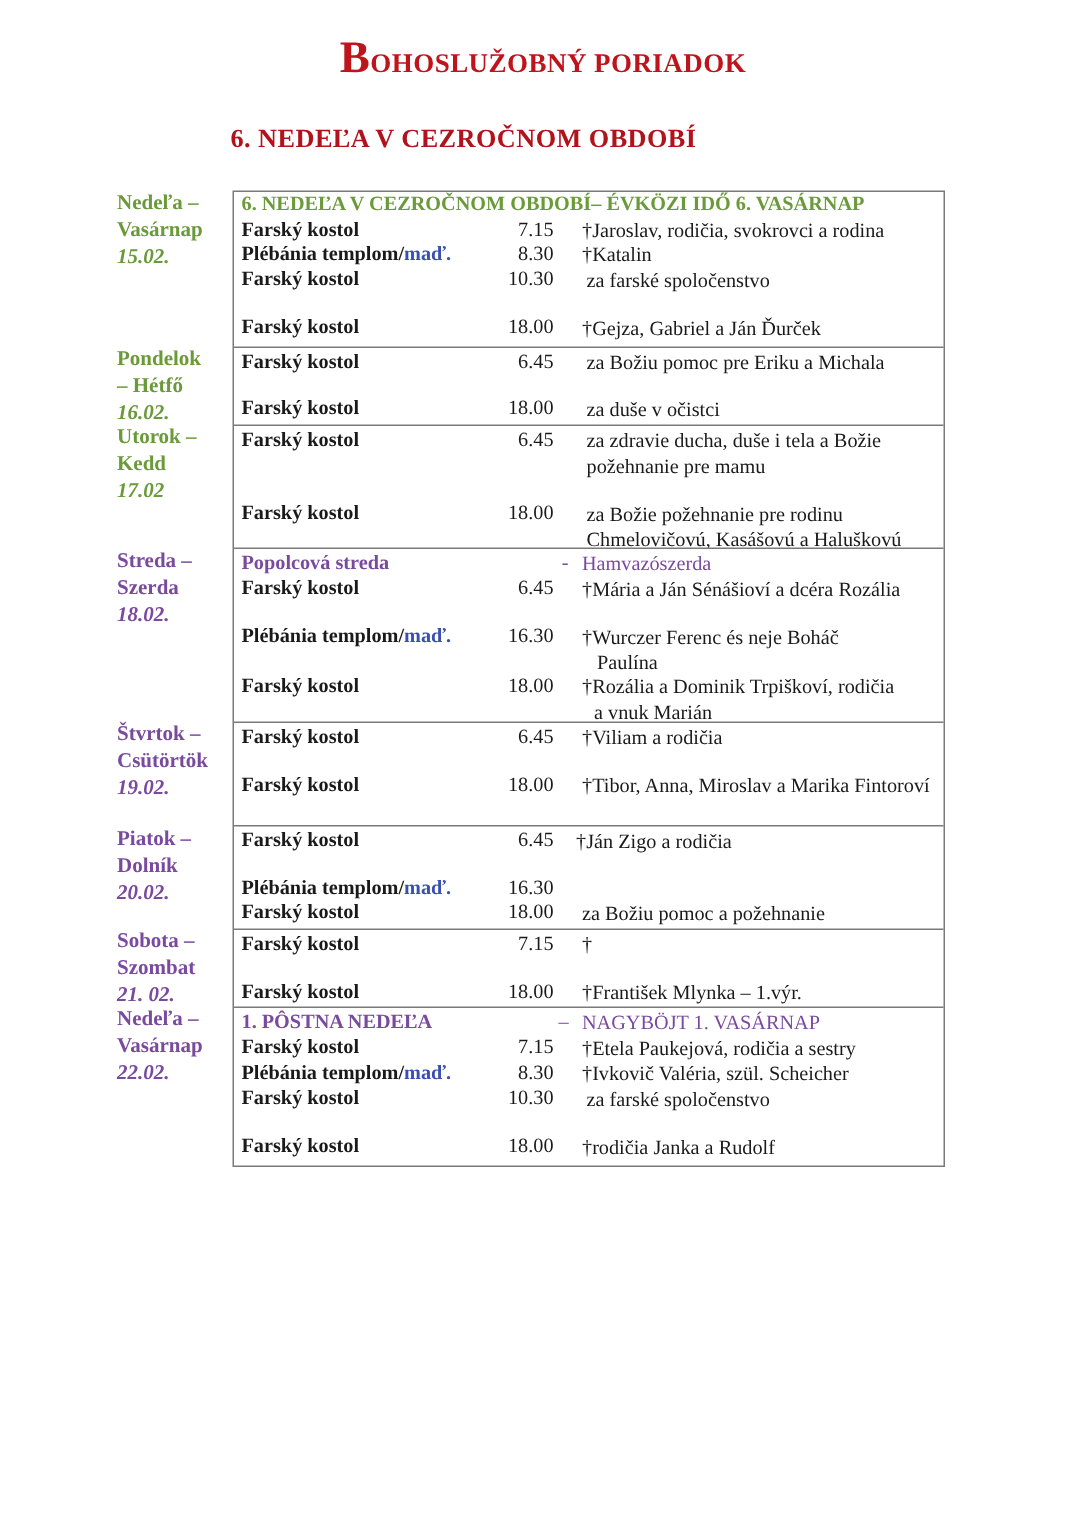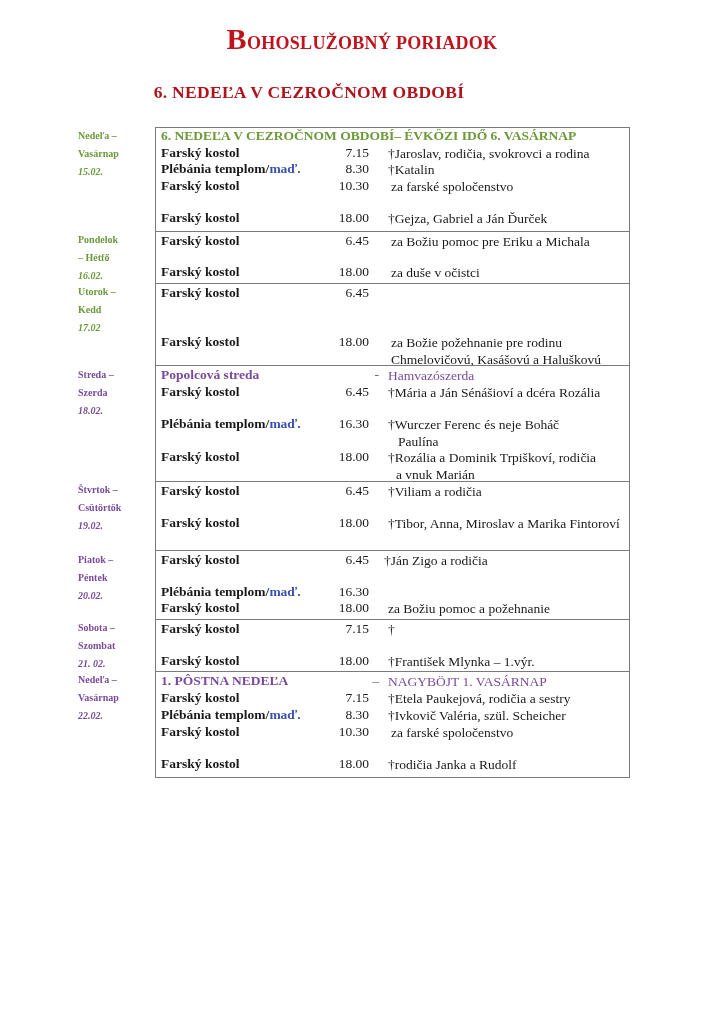--- a/index.html
+++ b/index.html
@@ -2,21 +2,21 @@
 <html><head>
 <meta charset="utf-8">
 <style>
   html, body { margin:0; padding:0; background:#ffffff; }
   body { width:724px; height:1024px; position:relative; font-family:"Liberation Serif","DejaVu Serif",serif; color:#1a1a1a; overflow:hidden; }
   .title { position:absolute; left:0; width:724px; top:22px; text-align:center; color:#c0141c; font-weight:bold; font-size:30px; letter-spacing:0.3px; }
   .title .big { font-size:30px; }
   .title .sc { font-size:18px; }
   .subtitle { position:absolute; left:0; width:618px; top:82px; text-align:center; color:#b0131b; font-weight:bold; font-size:17.5px; letter-spacing:0.3px; }
   .days { position:absolute; left:78px; top:0; width:75px; }
-  .day { position:absolute; left:0; font-size:10px; font-weight:bold; line-height:18px; white-space:nowrap; }
+  .day { position:absolute; left:0; font-size:14px; font-weight:bold; line-height:18px; white-space:nowrap; }
   .day .date { font-weight:bold; font-style:italic; display:block; }
   .green { color:#6a9a3a; }
   .purple { color:#7a4a9e; }
   .table { position:absolute; left:155px; top:127px; width:475px; height:651px; border:1px solid #7a7a7a; box-sizing:border-box; }
   .sep { position:absolute; left:0; right:0; height:0; border-top:1px solid #7a7a7a; }
   .place { position:absolute; left:5px; font-weight:bold; font-size:13.5px; white-space:nowrap; }
   .place .madr { color:#3a50b0; }
   .time { position:absolute; right:260px; width:60px; text-align:right; font-size:13.5px; white-space:nowrap; }
   .intent { position:absolute; left:232px; font-size:13.5px; line-height:17px; white-space:nowrap; }
   .b { font-weight:normal; }
@@ -27,21 +27,21 @@
 
 <div class="title"><span class="big">B</span><span class="sc">OHOSLUŽOBNÝ PORIADOK</span></div>
 <div class="subtitle">6. NEDEĽA V CEZROČNOM OBDOBÍ</div>
 
 <div class="days">
   <div class="day green" style="top:127px"><span>Nedeľa –</span><br><span>Vasárnap</span><span class="date">15.02.</span></div>
   <div class="day green" style="top:231px"><span>Pondelok</span><br><span>– Hétfő</span><span class="date">16.02.</span></div>
   <div class="day green" style="top:283px"><span>Utorok –</span><br><span>Kedd</span><span class="date">17.02</span></div>
   <div class="day purple" style="top:366px"><span>Streda –</span><br><span>Szerda</span><span class="date">18.02.</span></div>
   <div class="day purple" style="top:481px"><span>Štvrtok –</span><br><span>Csütörtök</span><span class="date">19.02.</span></div>
-  <div class="day purple" style="top:551px"><span>Piatok –</span><br><span>Péntek</span><span class="date">20.02.</span></div>
+  <div class="day purple" style="top:551px"><span>Piatok –</span><br><span>Dolník</span><span class="date">20.02.</span></div>
   <div class="day purple" style="top:619px"><span>Sobota –</span><br><span>Szombat</span><span class="date">21. 02.</span></div>
   <div class="day purple" style="top:671px"><span>Nedeľa –</span><br><span>Vasárnap</span><span class="date">22.02.</span></div>
 </div>
 
 <div class="table">
 
   <div class="head green" style="top:0px">6. NEDEĽA V CEZROČNOM OBDOBÍ– ÉVKÖZI IDŐ 6. VASÁRNAP</div>
   <div class="place" style="top:17px">Farský kostol</div>
   <div class="time" style="top:17px">7.15</div>
   <div class="intent" style="top:17px">†Jaroslav, rodičia, svokrovci a rodina</div>
@@ -64,20 +64,21 @@
   <div class="time" style="top:105px">6.45</div>
   <div class="intent" style="top:105px;left:235px">za Božiu pomoc pre Eriku a Michala</div>
   <div class="place" style="top:136px">Farský kostol</div>
   <div class="time" style="top:136px">18.00</div>
   <div class="intent" style="top:136px;left:235px">za duše v očistci</div>
 
   <div class="sep" style="top:155px"></div>
 
   <div class="place" style="top:157px">Farský kostol</div>
   <div class="time" style="top:157px">6.45</div>
+  <div class="intent" style="top:157px;left:235px"><span>za zdravie ducha, duše i tela a Božie</span><br><span>požehnanie pre mamu</span></div>
   <div class="place" style="top:206px">Farský kostol</div>
   <div class="time" style="top:206px">18.00</div>
   <div class="intent" style="top:206px;left:235px"><span>za Božie požehnanie pre rodinu</span><br><span>Chmelovičovú, Kasášovú a Haluškovú</span></div>
 
   <div class="sep" style="top:237px"></div>
 
   <div class="head purple" style="top:239px">Popolcová streda</div>
   <div class="time purple" style="top:239px;right:250px">-</div>
   <div class="intent purple b" style="top:239px">Hamvazószerda</div>
 

